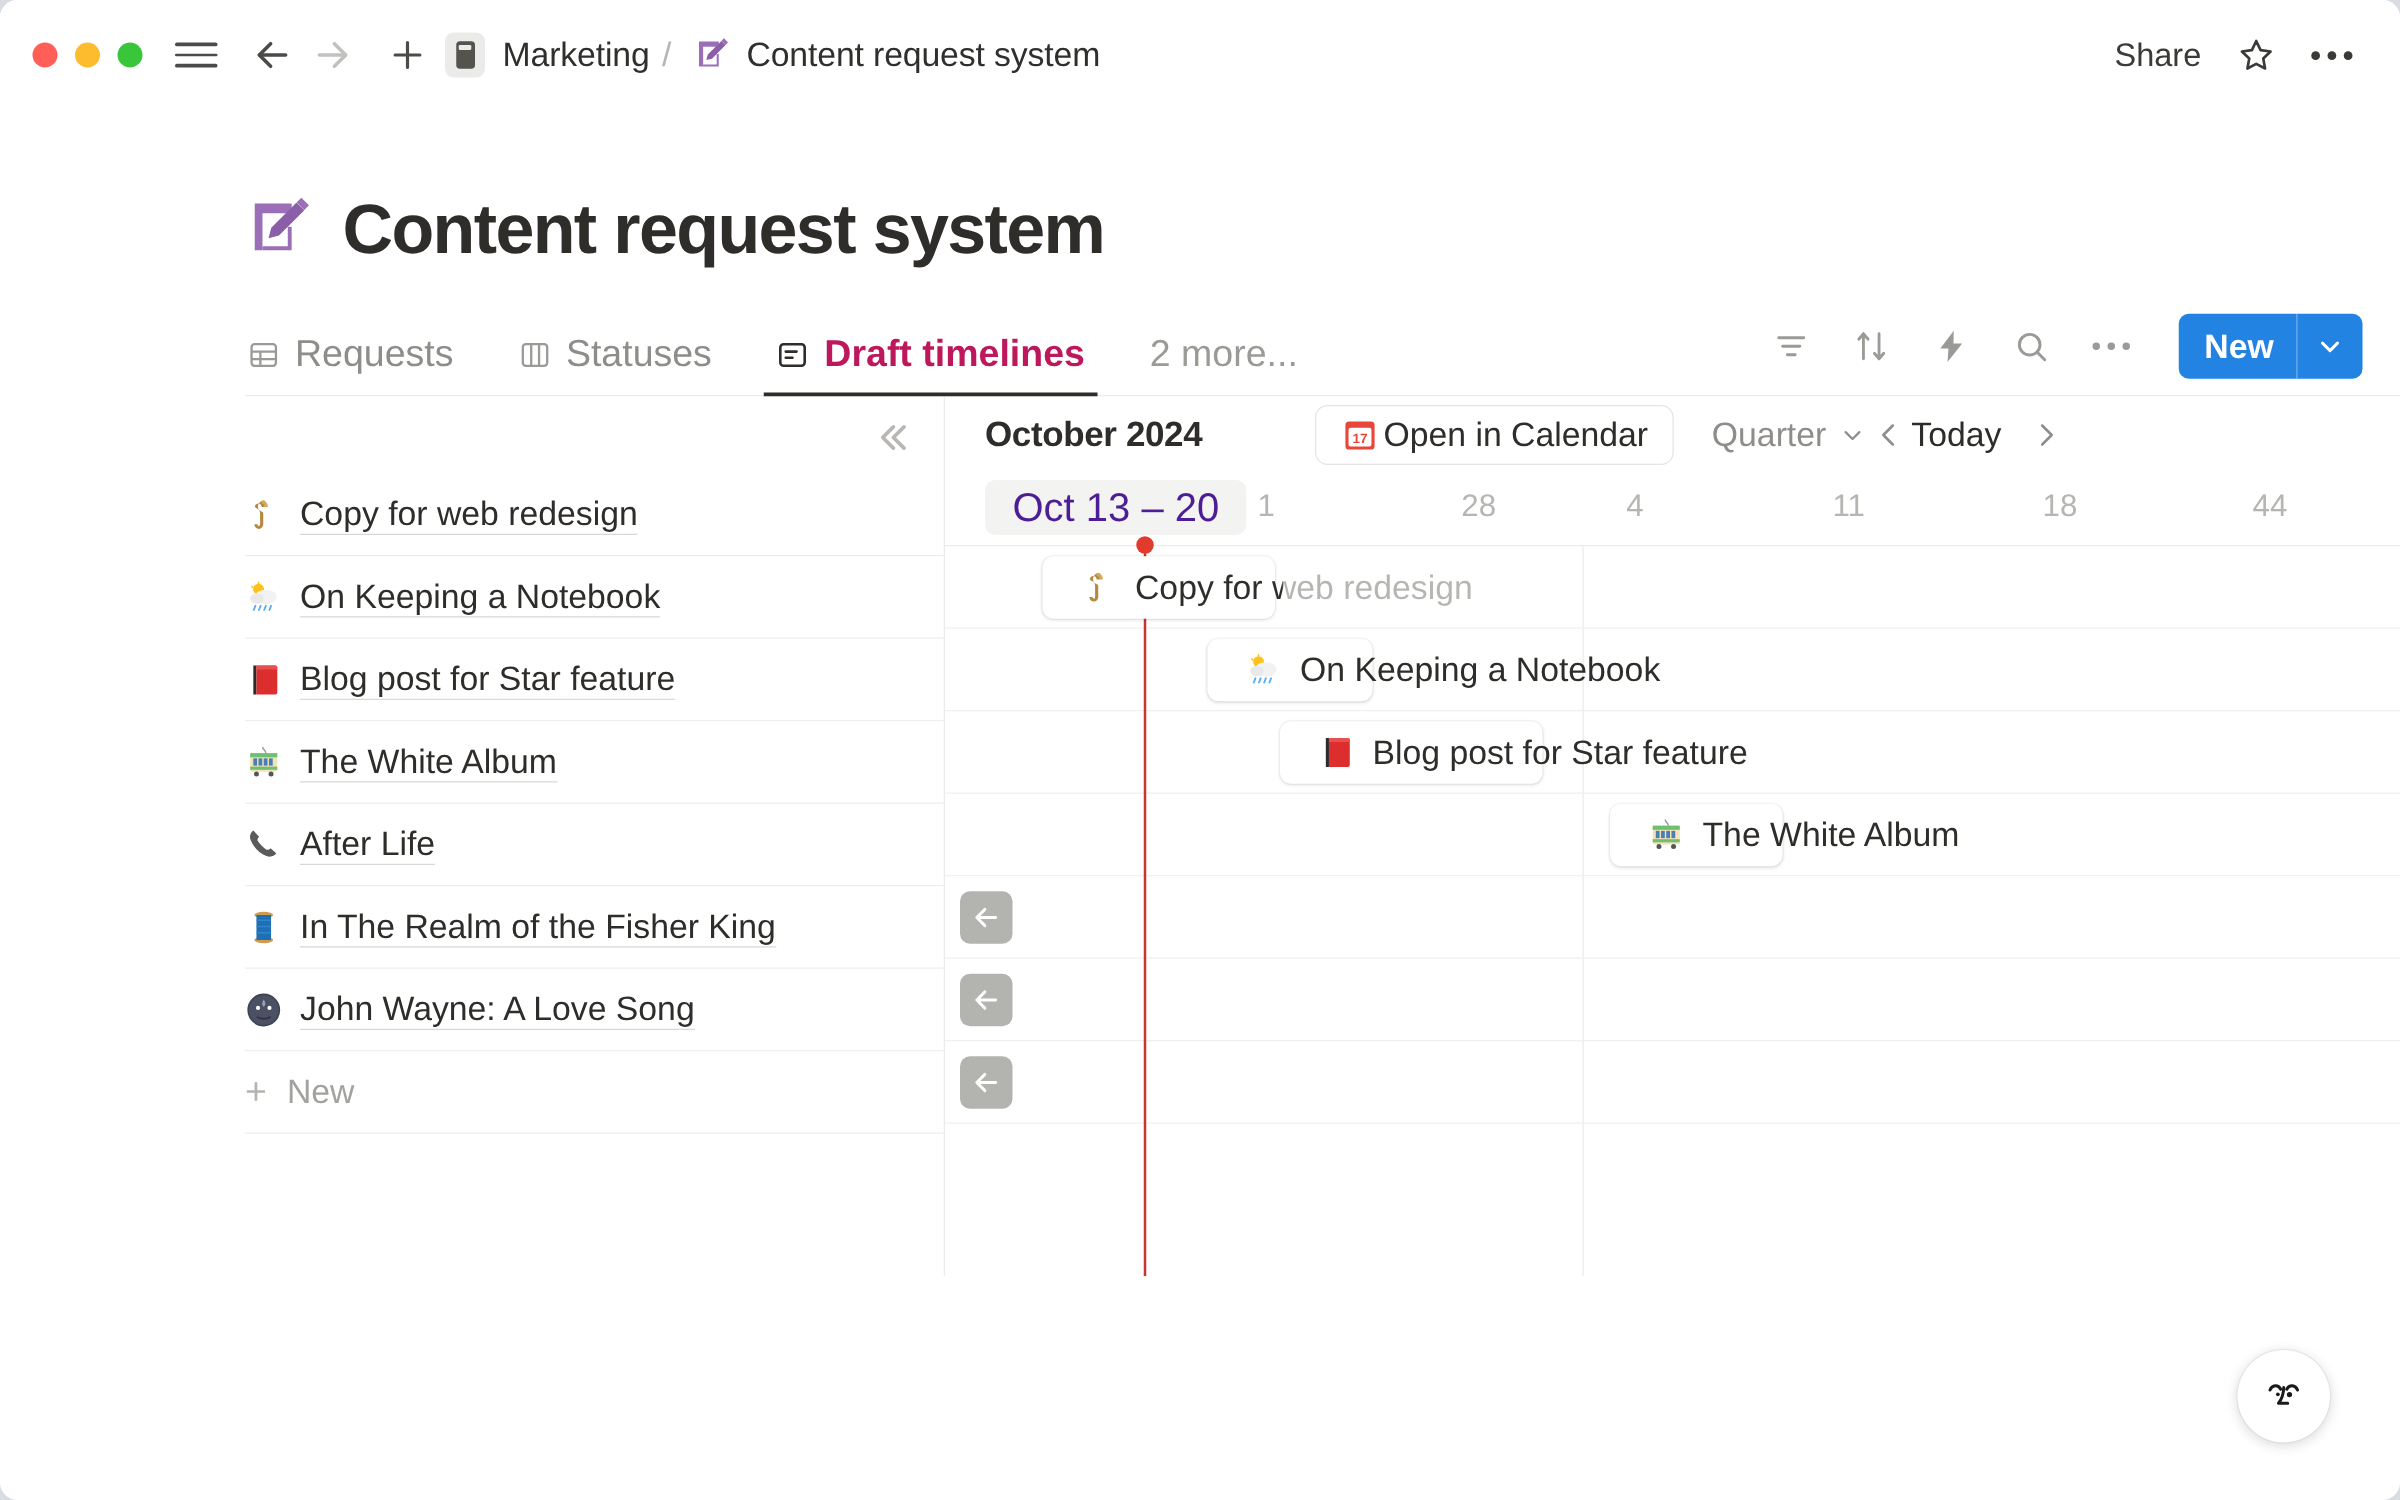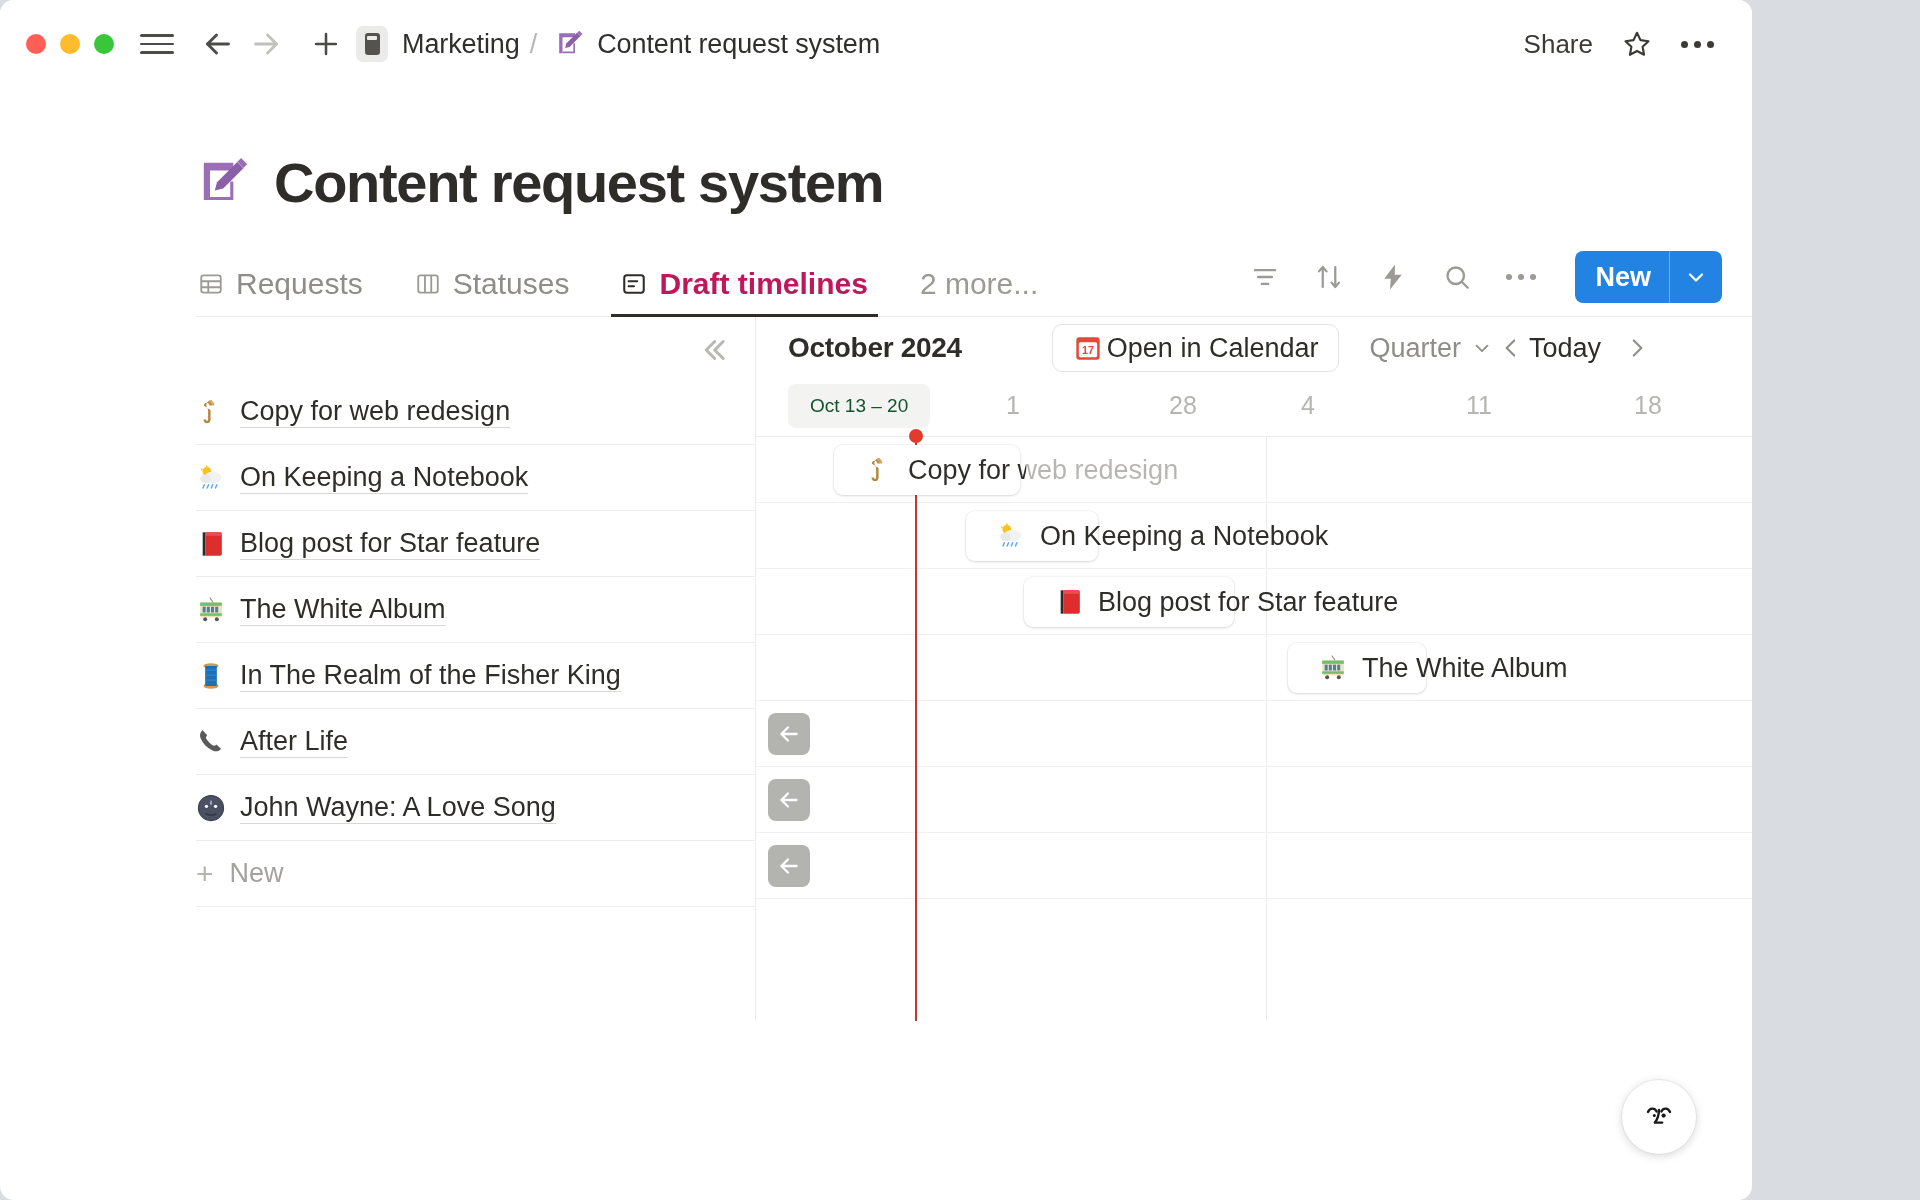--- a/index.html
+++ b/index.html
@@ -5,21 +5,21 @@
   * { margin:0; padding:0; box-sizing:border-box; }
   html, body { width:1920px; height:1200px; }
   body {
     font-family: "Liberation Sans", sans-serif;
     background:#d9dde2;
     color:#37352f;
     -webkit-font-smoothing:antialiased;
     overflow:hidden;
   }
   .window {
-    position:absolute; left:0; top:0; width:1752px; height:1200px;
+    position:absolute; left:0; top:0; width:1920px; height:1200px;
     background:#ffffff;
     border-radius:14px;
     overflow:hidden;
   }
 
   
   .titlebar {
     position:relative; height:88px; width:100%;
     display:flex; align-items:center;
     padding:0 28px 0 26px;
@@ -134,21 +134,21 @@
   .cal-ico { width:30px; height:30px; }
   .cal-btn span { font-size:27px; color:#2e2d2a; }
   .quarter { display:flex; align-items:center; gap:10px; margin-left:30px; font-size:27px; color:#8e8d89; }
   .nav-arrow { width:36px; height:36px; display:flex; align-items:center; justify-content:center; color:#8e8d89; font-size:27px; }
   .today { font-size:27px; color:#2e2d2a; }
 
   .ruler { height:58px; position:relative; }
   .rangepill {
     position:absolute; left:32px; top:5px; height:44px; padding:0 22px;
     background:#f3f3f2; border-radius:8px; display:flex; align-items:center;
-    font-size:19px; color:#14532d; white-space:nowrap;
+    font-size:32px; color:#4c1d95; white-space:nowrap;
   }
   .tick { position:absolute; top:12px; font-size:25px; color:#b6b5b1; }
   .ruler-line { position:absolute; left:0; right:0; bottom:0; height:1px; background:#ebebea; }
 
   .grid { position:absolute; left:0; right:0; top:120px; bottom:0; }
   .vline { position:absolute; top:0; bottom:0; width:1px; background:#ececeb; }
   .todayline { position:absolute; top:0; bottom:0; width:2px; background:#c9362c; }
   .todaydot { position:absolute; top:-8px; left:-6px; width:14px; height:14px; border-radius:50%; background:#e03b2c; }
 
   .trow { position:absolute; left:0; right:0; height:66px; border-bottom:1px solid #f0f0ef; }
@@ -379,33 +379,33 @@
               </g>
               <circle cx="11" cy="29" r="2.4" fill="#555"></circle>
               <circle cx="25" cy="29" r="2.4" fill="#555"></circle>
               <path d="M17 3c0 3 3 3 3 6" stroke="#999" stroke-width="1.4" fill="none"></path>
             </svg>
           <span class="nm">The White Album</span>
         </div>
 
         <div class="row">
           <svg class="emo" viewBox="0 0 36 36">
+              <path d="M8 4c-3 2-4 6-2.5 9.5 3 7 8 12 15 15C24 30 28 29 30 26l-5.5-5c-1.5 1.5-3 2-4.5 1-3-2-5.5-4.5-7.5-7.5-1-1.5-.5-3 1-4.5z" fill="#5a5a5a"></path>
+            </svg>
+          <span class="nm">After Life</span>
+        </div>
+
+        <div class="row">
+          <svg class="emo" viewBox="0 0 36 36">
               <ellipse cx="18" cy="6" rx="9" ry="3.2" fill="#cf9b4e"></ellipse>
               <ellipse cx="18" cy="30" rx="9" ry="3.2" fill="#cf9b4e"></ellipse>
               <rect x="11" y="6" width="14" height="24" fill="#1f6fb5"></rect>
               <path d="M11 11h14M11 17h14M11 23h14" stroke="#2f85cc" stroke-width="1.4"></path>
             </svg>
           <span class="nm">In The Realm of the Fisher King</span>
-        </div>
-
-        <div class="row">
-          <svg class="emo" viewBox="0 0 36 36">
-              <path d="M8 4c-3 2-4 6-2.5 9.5 3 7 8 12 15 15C24 30 28 29 30 26l-5.5-5c-1.5 1.5-3 2-4.5 1-3-2-5.5-4.5-7.5-7.5-1-1.5-.5-3 1-4.5z" fill="#5a5a5a"></path>
-            </svg>
-          <span class="nm">After Life</span>
         </div>
 
         <div class="row">
           <svg class="emo" viewBox="0 0 36 36">
               <circle cx="18" cy="18" r="15" fill="#4b5163"></circle>
               <circle cx="18" cy="18" r="15" fill="none" stroke="#3c4254" stroke-width="1.5"></circle>
               <circle cx="12.5" cy="16" r="2" fill="#fff"></circle>
               <circle cx="23.5" cy="16" r="2" fill="#fff"></circle>
               <path d="M18 8c-2 3-2 5 0 7 2-2 2-4 0-7z" fill="#9aa3b8"></path>
               <path d="M12 25c3 2 9 2 12 0" stroke="#2e3342" stroke-width="1.6" fill="none" stroke-linecap="round"></path>

